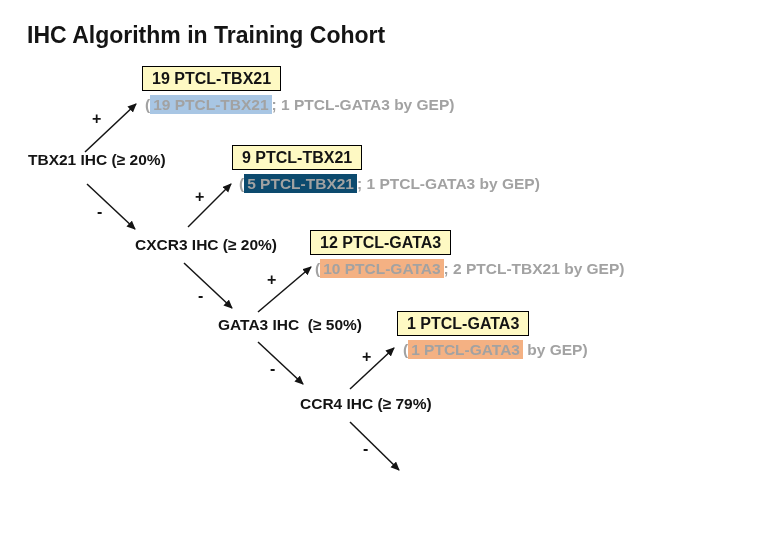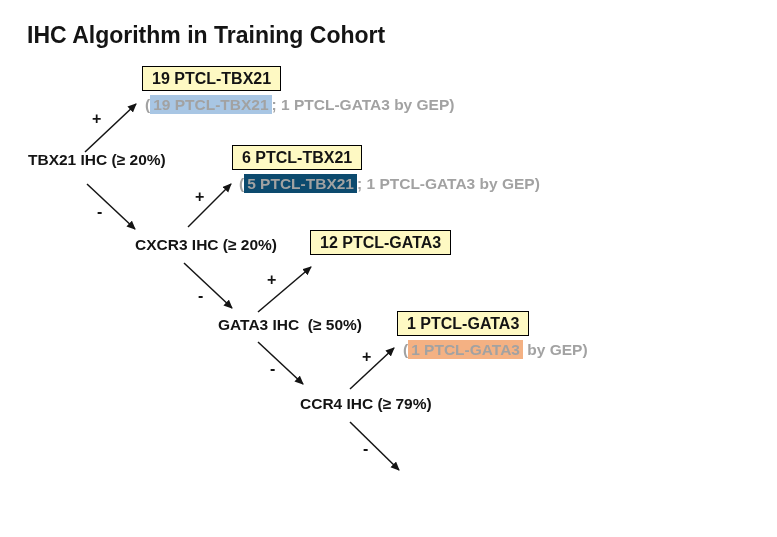--- a/index.html
+++ b/index.html
@@ -90,25 +90,26 @@
   <span class="sign" style="left:92px;  top:110px">+</span>
   <span class="sign" style="left:97px;  top:203px">-</span>
   <span class="sign" style="left:195px; top:188px">+</span>
   <span class="sign" style="left:198px; top:287px">-</span>
   <span class="sign" style="left:267px; top:271px">+</span>
   <span class="sign" style="left:270px; top:360px">-</span>
   <span class="sign" style="left:362px; top:348px">+</span>
   <span class="sign" style="left:363px; top:440px">-</span>
 
   <div class="obox" style="left:142px; top:66px">19 PTCL-TBX21</div>
-  <div class="obox" style="left:232px; top:145px">6 PTCL-TBX21</div>
+  <div class="obox" style="left:232px; top:145px">9 PTCL-TBX21</div>
   <div class="obox" style="left:310px; top:230px">12 PTCL-GATA3</div>
   <div class="obox" style="left:397px; top:311px">1 PTCL-GATA3</div>
 
   <div class="ann" style="left:145px; top:96px"><span>(</span><span class="ahl" style="background: rgb(168, 198, 228);">19 PTCL-TBX21</span><span>; 1 PTCL-GATA3 by GEP)</span></div>
 
   <div class="ann" style="left:239px; top:175px"><span>(</span><span class="ahl" style="background: #0c4a6e;">5 PTCL-TBX21</span><span>; 1 PTCL-GATA3 by GEP)</span></div>
 
+  <div class="ann" style="left:315px; top:260px"><span>(</span><span class="ahl" style="background: rgb(244, 177, 131);">10 PTCL-GATA3</span><span>; 2 PTCL-TBX21 by GEP)</span></div>
 
   <div class="ann" style="left:403px; top:341px"><span>(</span><span class="ahl" style="background: rgb(244, 177, 131);">1 PTCL-GATA3</span><span> by GEP)</span></div>
 
 
 </div>
 
 </body></html>

